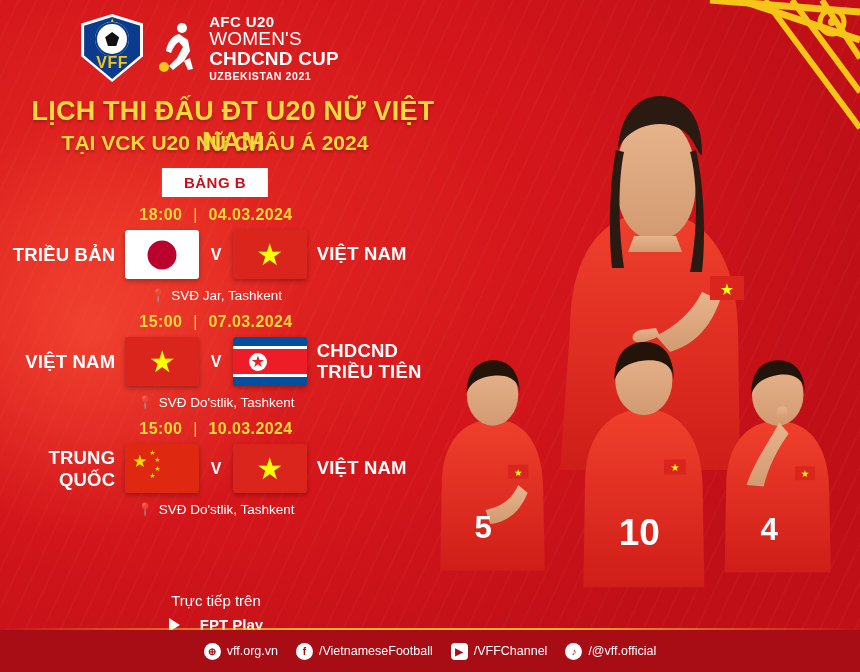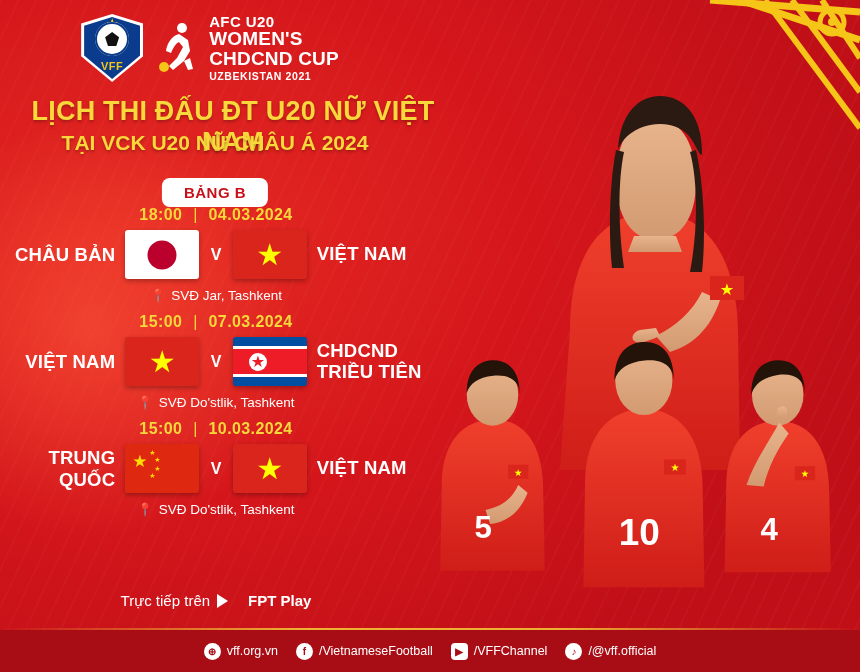--- a/index.html
+++ b/index.html
@@ -56,48 +56,48 @@
   }
   .vff-ball:before{
     content:""; position:absolute; left:10px; top:10px; width:14px; height:14px;
     background:#111; clip-path: polygon(50% 0%, 100% 38%, 80% 100%, 20% 100%, 0% 38%);
   }
   .vff-star {
     position:absolute; left:22px; top:1px; width:18px; height:18px; color:#f5c518; font-size:15px; line-height:18px; text-align:center;
   }
   .vff-text {
     position:absolute; left:0; bottom:10px; width:62px; text-align:center;
-    color:#f5c518; font-size:11px; font-weight:bold; letter-spacing:.5px;
+    color:#f5c518; font-size:16px; font-weight:bold; letter-spacing:.5px;
   }
 
   .afc-block { display:flex; align-items:center; gap:8px; }
   .afc-player {
     width:44px; height:56px; position:relative;
   }
   .afc-player svg { display:block; }
   .afc-text { color:#fff; line-height:1.02; }
   .afc-l1 { font-size:15px; font-weight:bold; letter-spacing:.4px; }
-  .afc-l2 { font-size:19px; font-weight:bold; letter-spacing:.2px; }
+  .afc-l2 { font-size:19px; font-weight:normal; letter-spacing:.2px; }
   .afc-l3 { font-size:19px; font-weight:bold; letter-spacing:.2px; position:relative; display:inline-block;}
   .afc-l4 { font-size:10.5px; font-weight:bold; letter-spacing:.6px; margin-top:3px; color:#ffffff; }
 
   .title-main {
     position:absolute; top:96px; left:18px; width:430px; text-align:center;
     color:#f8d83a; font-size:27px; font-weight:bold; letter-spacing:.2px;
     text-shadow: 0 2px 3px rgba(0,0,0,.25);
   }
   .title-sub {
     position:absolute; top:131px; left:0; width:430px; text-align:center;
     color:#f8d83a; font-size:21px; font-weight:bold;
     text-shadow: 0 2px 3px rgba(0,0,0,.25);
   }
   .group-badge {
     position:absolute; top:168px; left:215px; transform:translateX(-50%);
     background:#fff; color:#c8101a; font-size:15px; font-weight:bold;
-    padding:6px 22px; border-radius:8px; letter-spacing:.5px;margin-top:10px;
+    padding:6px 22px; border-radius:0; letter-spacing:.5px;
   }
 
   
   .matches { position:absolute; top:200px; left:0; width:432px; }
   .match { margin-bottom:4px; }
   .match-time {
     text-align:center; color:#f8d83a; font-size:16px; font-weight:bold; letter-spacing:.4px;
     padding:6px 0 6px;
   }
   .match-time .sep { color:#f8d83a; margin:0 6px; font-weight:normal; }
@@ -137,21 +137,21 @@
   .flag-cn { background:#de2910; }
   .flag-cn .big { position:absolute; left:7px; top:9px; color:#ffde00; font-size:17px; line-height:17px; }
   .flag-cn .s { position:absolute; color:#ffde00; font-size:7px; line-height:7px; }
 
   .note {
     position:absolute; top:562px; left:0; width:432px; text-align:center;
     color:#f8d83a; font-size:13px; font-style:italic;
   }
   .broadcast {
     position:absolute; top:592px; left:0; width:432px; text-align:center;
-    color:#fff; font-size:15px; display:flex; align-items:center; justify-content:center; gap:7px;
+    color:#fff; font-size:15px; display:flex; align-items:center; justify-content:center; gap:7px;flex-direction:column;
   }
   .fpt { display:inline-flex; align-items:center; gap:20px; font-weight:bold; }
   .fpt-tri { width:0;height:0;border-left:11px solid #fff;border-top:7px solid transparent;border-bottom:7px solid transparent; }
 
   
   .footer {
     position:absolute; left:0; bottom:0; width:860px; height:42px;
     background:#a80d16;
     display:flex; align-items:center; justify-content:center; gap:18px;
     color:#fff; font-size:12.5px;
@@ -228,21 +228,21 @@
 
   <div class="matches">
 
     <div class="match">
       <div class="match-time">
         <span>18:00</span>
         <span class="sep">|</span>
         <span>04.03.2024</span>
       </div>
       <div class="teams">
-        <div class="team-name left">CHÂU BẢN</div>
+        <div class="team-name left">TRIỀU BẢN</div>
         <div class="flag flag-jp"></div>
         <div class="vs">V</div>
         <div class="flag flag-vn">
             <span class="star">★</span>
           </div>
         <div class="team-name right">VIỆT NAM</div>
       </div>
       <div class="venue">
         <span class="pin">📍</span>
         <span>SVĐ Jar, Tashkent</span>

